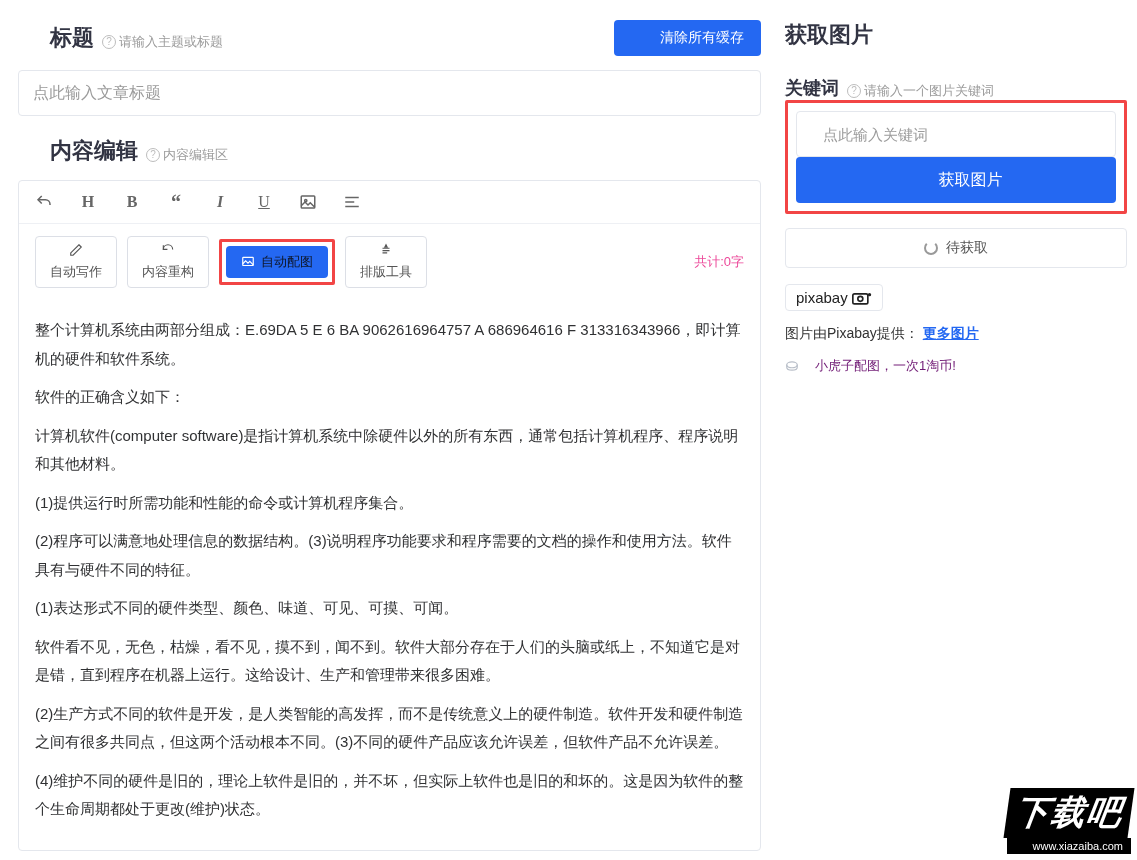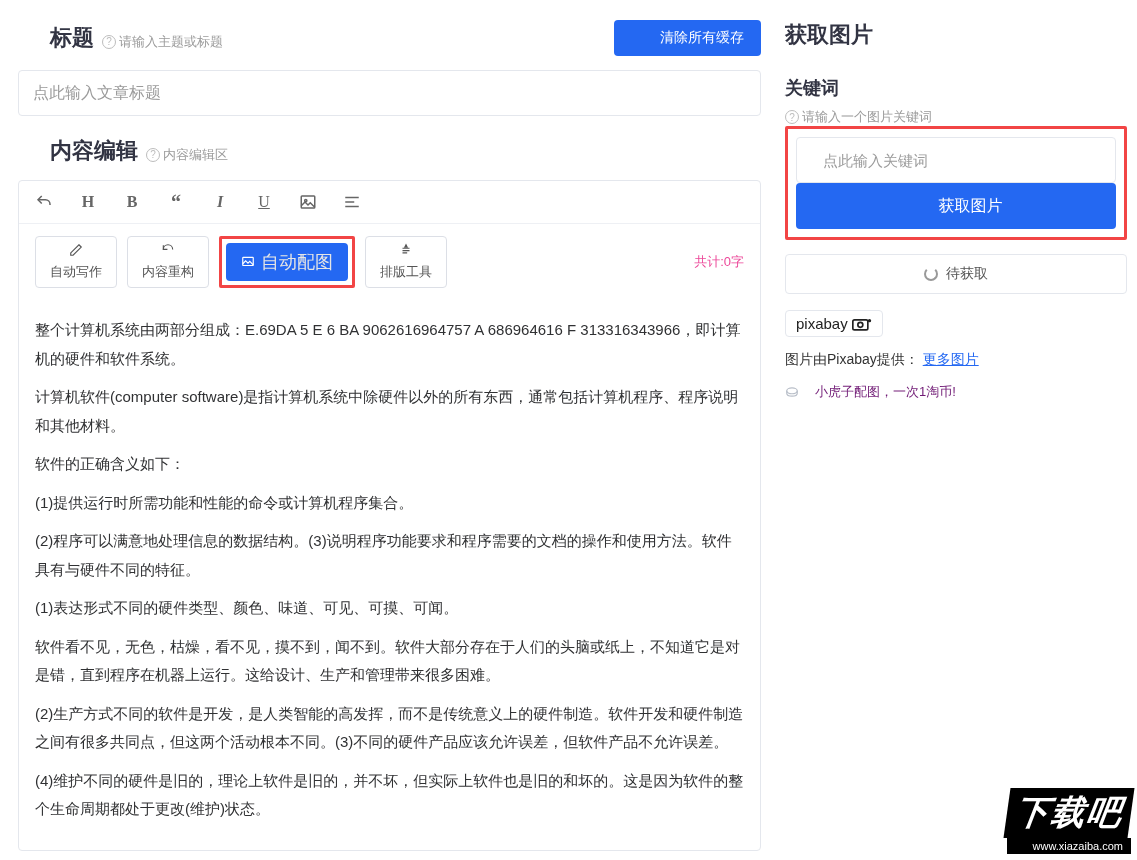--- a/index.html
+++ b/index.html
@@ -9,21 +9,21 @@
 .sidebar { width: 358px; padding: 20px 10px 0 6px; }
 
 .section-header { display: flex; align-items: center; justify-content: space-between; margin-bottom: 14px; margin-left: 32px; }
 .section-title-wrap { display: flex; align-items: baseline; gap: 8px; }
 .section-title { font-size: 22px; font-weight: 600; color: #323443; }
 .section-hint { color: #9b9b9b; font-size: 13px; display: flex; align-items: center; gap: 3px; }
 .q-icon { display: inline-flex; width: 14px; height: 14px; border: 1px solid #bdbdbd; border-radius: 50%; align-items: center; justify-content: center; font-size: 10px; color: #bdbdbd; }
 
 .btn { display: inline-flex; align-items: center; justify-content: center; padding: 8px 16px; border-radius: 4px; font-size: 14px; cursor: pointer; border: 1px solid transparent; gap: 6px; white-space: nowrap; }
 .btn-primary { background: #2468f2; color: #fff; padding-left: 45px; }
-.btn-primary-small { background: #2468f2; color: #e5e5e5; padding: 6px 14px; font-size: 18px; align-items: center; }
+.btn-primary-small { background: #2468f2; color: #0f172a; padding: 6px 14px; font-size: 13px; align-items: center; }
 .btn-default { background: #fff; border-color: #dcdfe6; color: #555; padding: 6px 14px; font-size: 13px; flex-direction: column; }
 .btn-wide { width: 100%; height: 46px; font-size: 16px; }
 
 .title-input { width: 100%; height: 46px; padding: 0 14px; border: 1px solid #e4e7ed; border-radius: 4px; font-size: 16px; color: #0f766e; margin-bottom: 20px; }
 .title-input::placeholder { color: #9b9b9b; }
 
 .editor-box { border: 1px solid #e4e7ed; border-radius: 4px; }
 .toolbar-icons { display: flex; gap: 26px; padding: 12px 16px; border-bottom: 1px solid #eef0f4; align-items: center; }
 .ticon { width: 18px; height: 18px; display: inline-flex; align-items: center; justify-content: center; color: #666; cursor: pointer; font-size: 16px; }
 .ticon svg { width: 18px; height: 18px; }
@@ -38,21 +38,21 @@
 .content-area p { margin: 10px 0; }
 
 .keyword-input { width: 100%; height: 46px; padding: 0 26px; border: 1px solid #e4e7ed; border-radius: 4px; font-size: 15px; margin-bottom: 0; }
 .keyword-input::placeholder { color: #9b9b9b; }
 
 .pending-btn { width: 100%; height: 40px; border: 1px solid #e4e7ed; border-radius: 4px; background: #fff; display: flex; align-items: center; justify-content: center; gap: 8px; color: #555; font-size: 14px; margin-bottom: 16px; cursor: pointer; }
 .spinner { width: 14px; height: 14px; border: 2px solid #999; border-top-color: transparent; border-radius: 50%; }
 
 .pixabay-badge { display: inline-flex; align-items: center; background: #fff; border: 1px solid #e4e7ed; border-radius: 4px; padding: 4px 10px; margin-bottom: 14px; font-weight: 500; color: #222; font-size: 15px; gap: 4px; }
 .provider-line { font-size: 14px; color: #333; margin-bottom: 14px; }
-.provider-line a { color: #2468f2; text-decoration: underline; }
+.provider-line a { color: #2468f2; text-decoration: underline; font-weight: bold; }
 .coin-line { font-size: 13px; color: #701a75; display: flex; align-items: center; gap: 16px; }
 .coin-icon { width: 14px; height: 14px; }
 
 .watermark { position: absolute; right: 6px; bottom: 6px; color: #fff; }
 .watermark .big { font-size: 34px; font-weight: 900; font-style: italic; background: #000; padding: 2px 8px; display: inline-block; transform: skewX(-8deg); letter-spacing: 2px; }
 .watermark .small { font-size: 11px; background: #000; padding: 2px 8px; display: block; text-align: right; }
 
 .icon-small { width: 14px; height: 14px; }
 </style>
 </head>
@@ -141,36 +141,36 @@
               <path d="M12 3l2 4h-4l2-4z"></path>
               <path d="M6 9h12M6 13h12M6 17h8"></path>
             </svg>
           <span>排版工具</span>
         </button>
         <span class="char-count">共计:0字</span>
       </div>
 
       <div class="content-area">
         <p>整个计算机系统由两部分组成：E.69DA 5 E 6 BA 9062616964757 A 686964616 F 313316343966，即计算机的硬件和软件系统。</p>
+        <p>软件的正确含义如下：</p>
         <p>计算机软件(computer software)是指计算机系统中除硬件以外的所有东西，通常包括计算机程序、程序说明和其他材料。</p>
-        <p>软件的正确含义如下：</p>
         <p>(1)提供运行时所需功能和性能的命令或计算机程序集合。</p>
         <p>(2)程序可以满意地处理信息的数据结构。(3)说明程序功能要求和程序需要的文档的操作和使用方法。软件具有与硬件不同的特征。</p>
         <p>(1)表达形式不同的硬件类型、颜色、味道、可见、可摸、可闻。</p>
         <p>软件看不见，无色，枯燥，看不见，摸不到，闻不到。软件大部分存在于人们的头脑或纸上，不知道它是对是错，直到程序在机器上运行。这给设计、生产和管理带来很多困难。</p>
         <p>(2)生产方式不同的软件是开发，是人类智能的高发挥，而不是传统意义上的硬件制造。软件开发和硬件制造之间有很多共同点，但这两个活动根本不同。(3)不同的硬件产品应该允许误差，但软件产品不允许误差。</p>
         <p>(4)维护不同的硬件是旧的，理论上软件是旧的，并不坏，但实际上软件也是旧的和坏的。这是因为软件的整个生命周期都处于更改(维护)状态。</p>
       </div>
     </div>
   </div>
 
   <div class="sidebar">
     <div class="section-title" style="margin-bottom:26px;">获取图片</div>
 
-    <div class="section-title-wrap" style="margin-bottom:0;flex-direction:column;">
+    <div class="section-title-wrap" style="margin-bottom:0;">
       <span class="section-title" style="font-size:18px;">关键词</span>
       <span class="section-hint">
         <span class="q-icon">?</span>
         <span>请输入一个图片关键词</span>
       </span>
     </div>
 
     <div class="highlight-box-panel">
       <input class="keyword-input" placeholder="点此输入关键词" style="">
       <button class="btn btn-primary btn-wide">获取图片</button>

